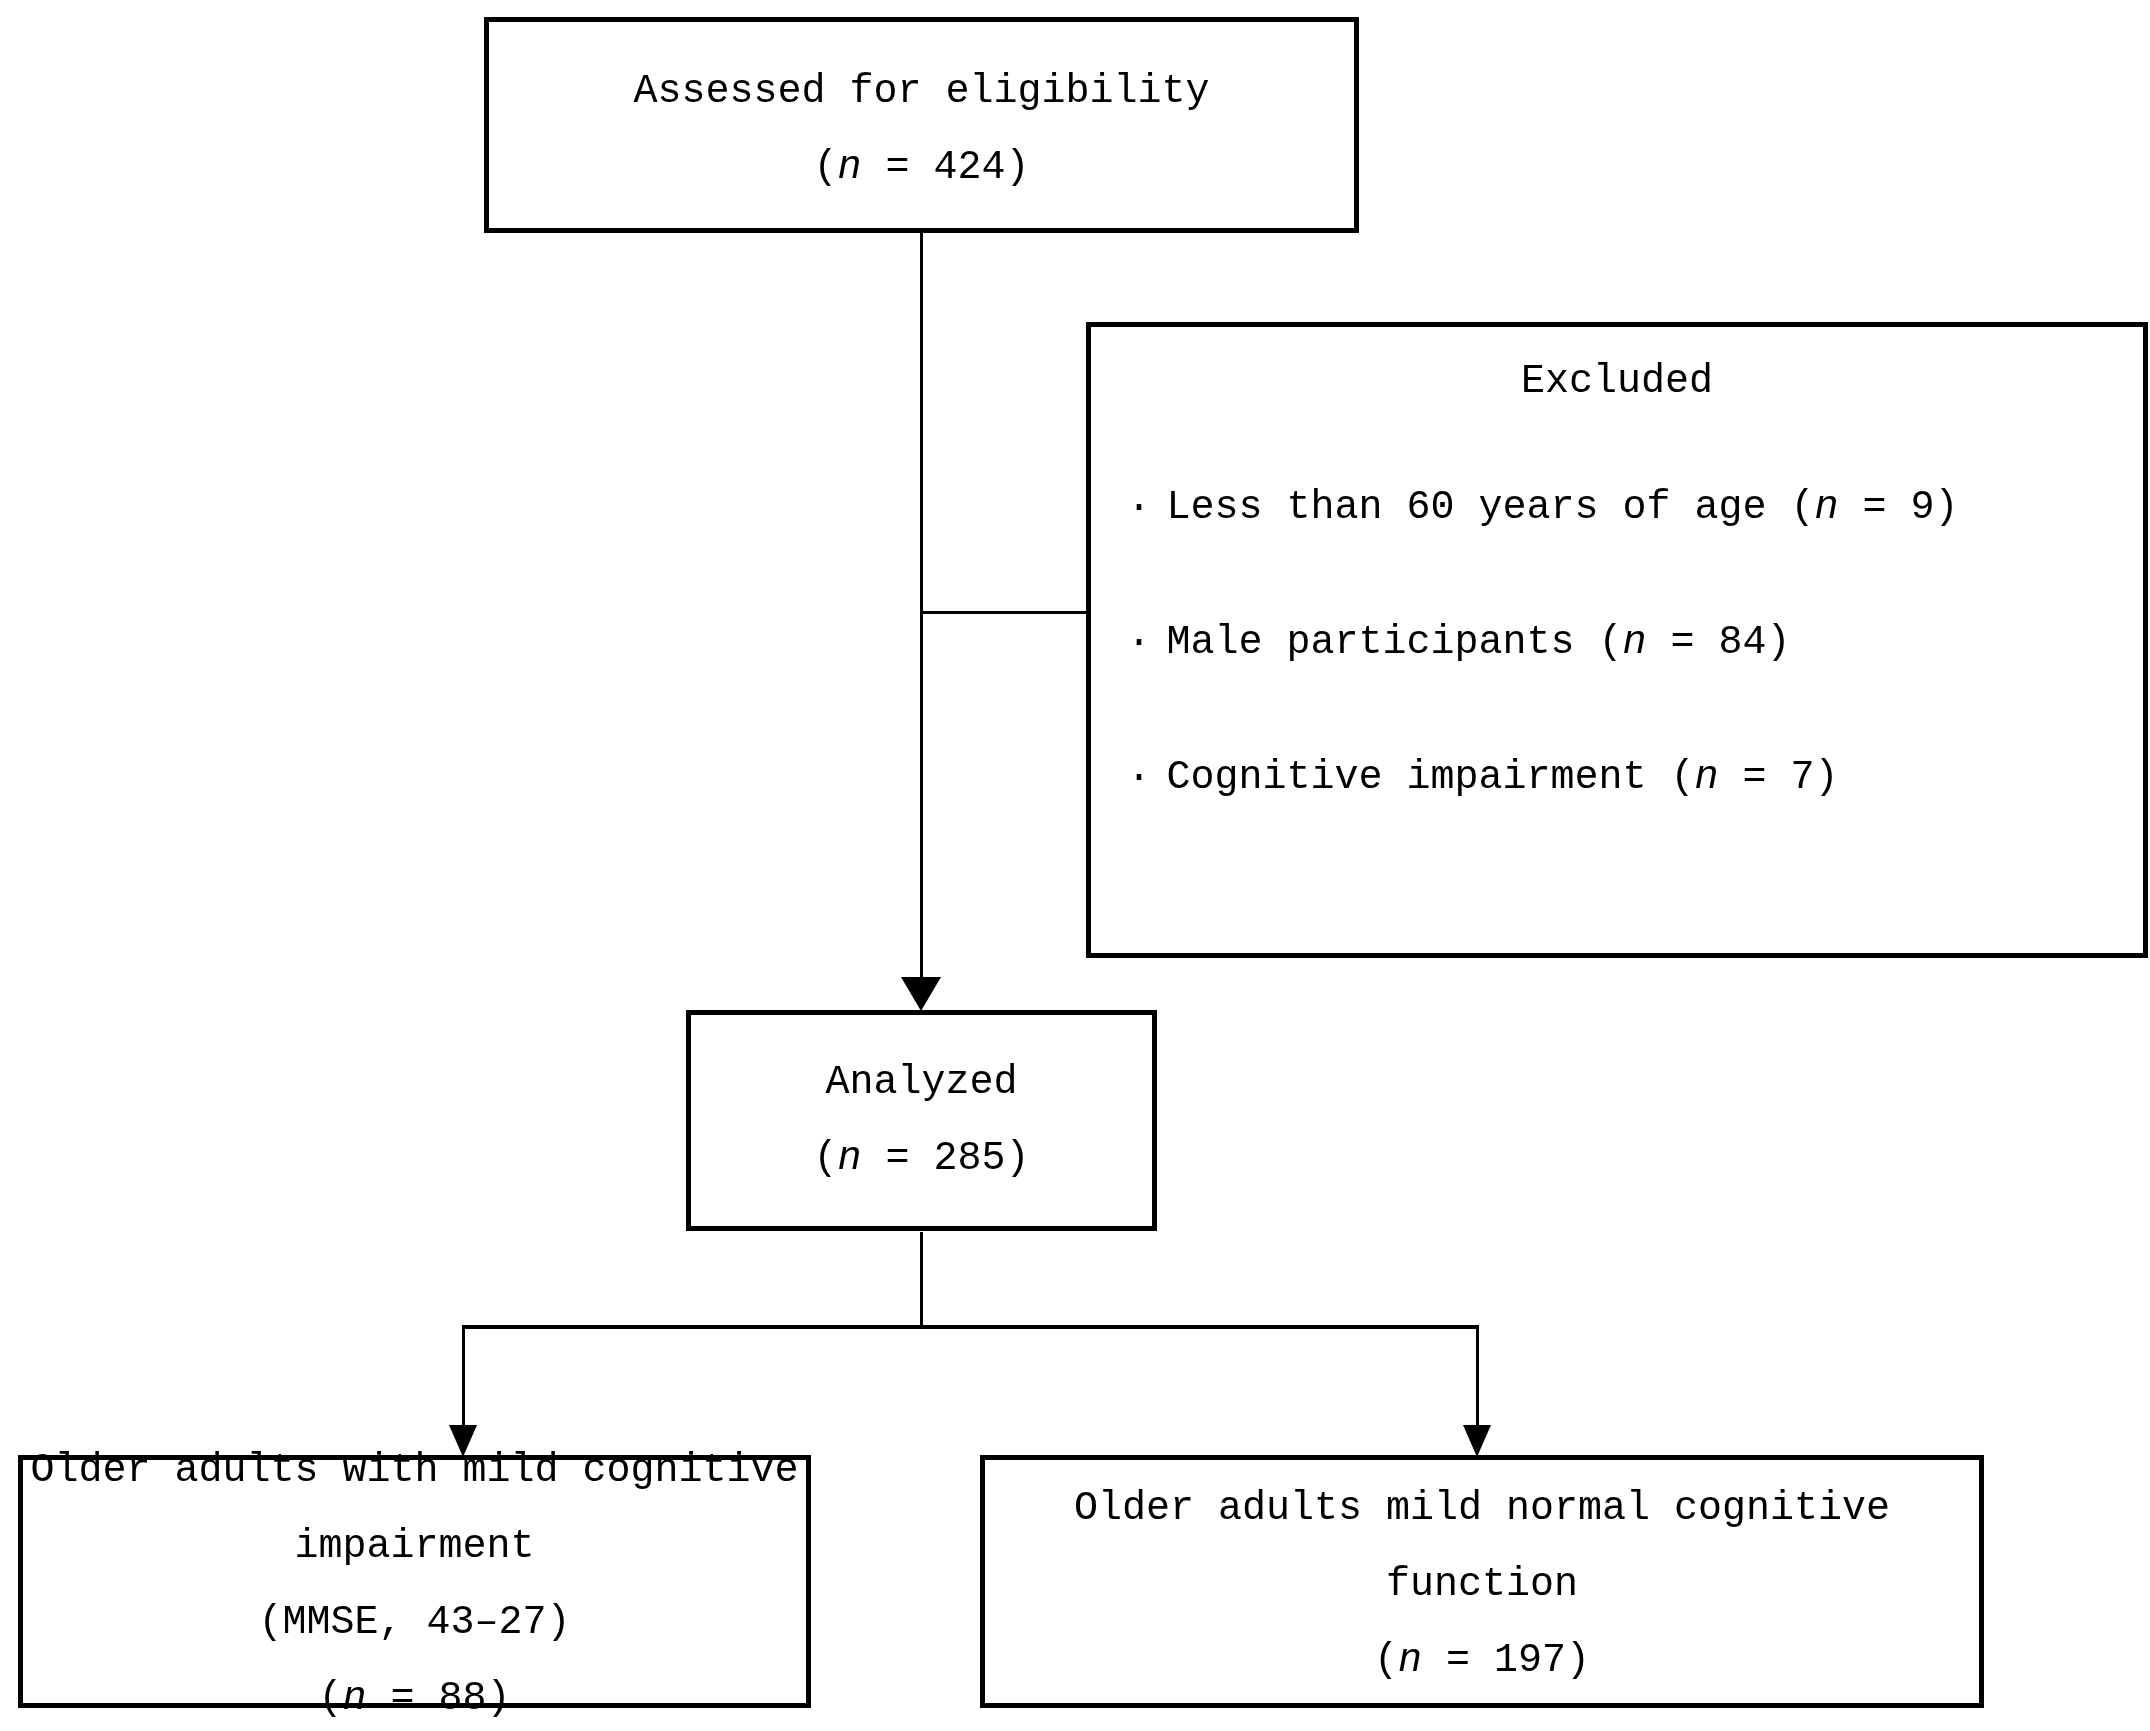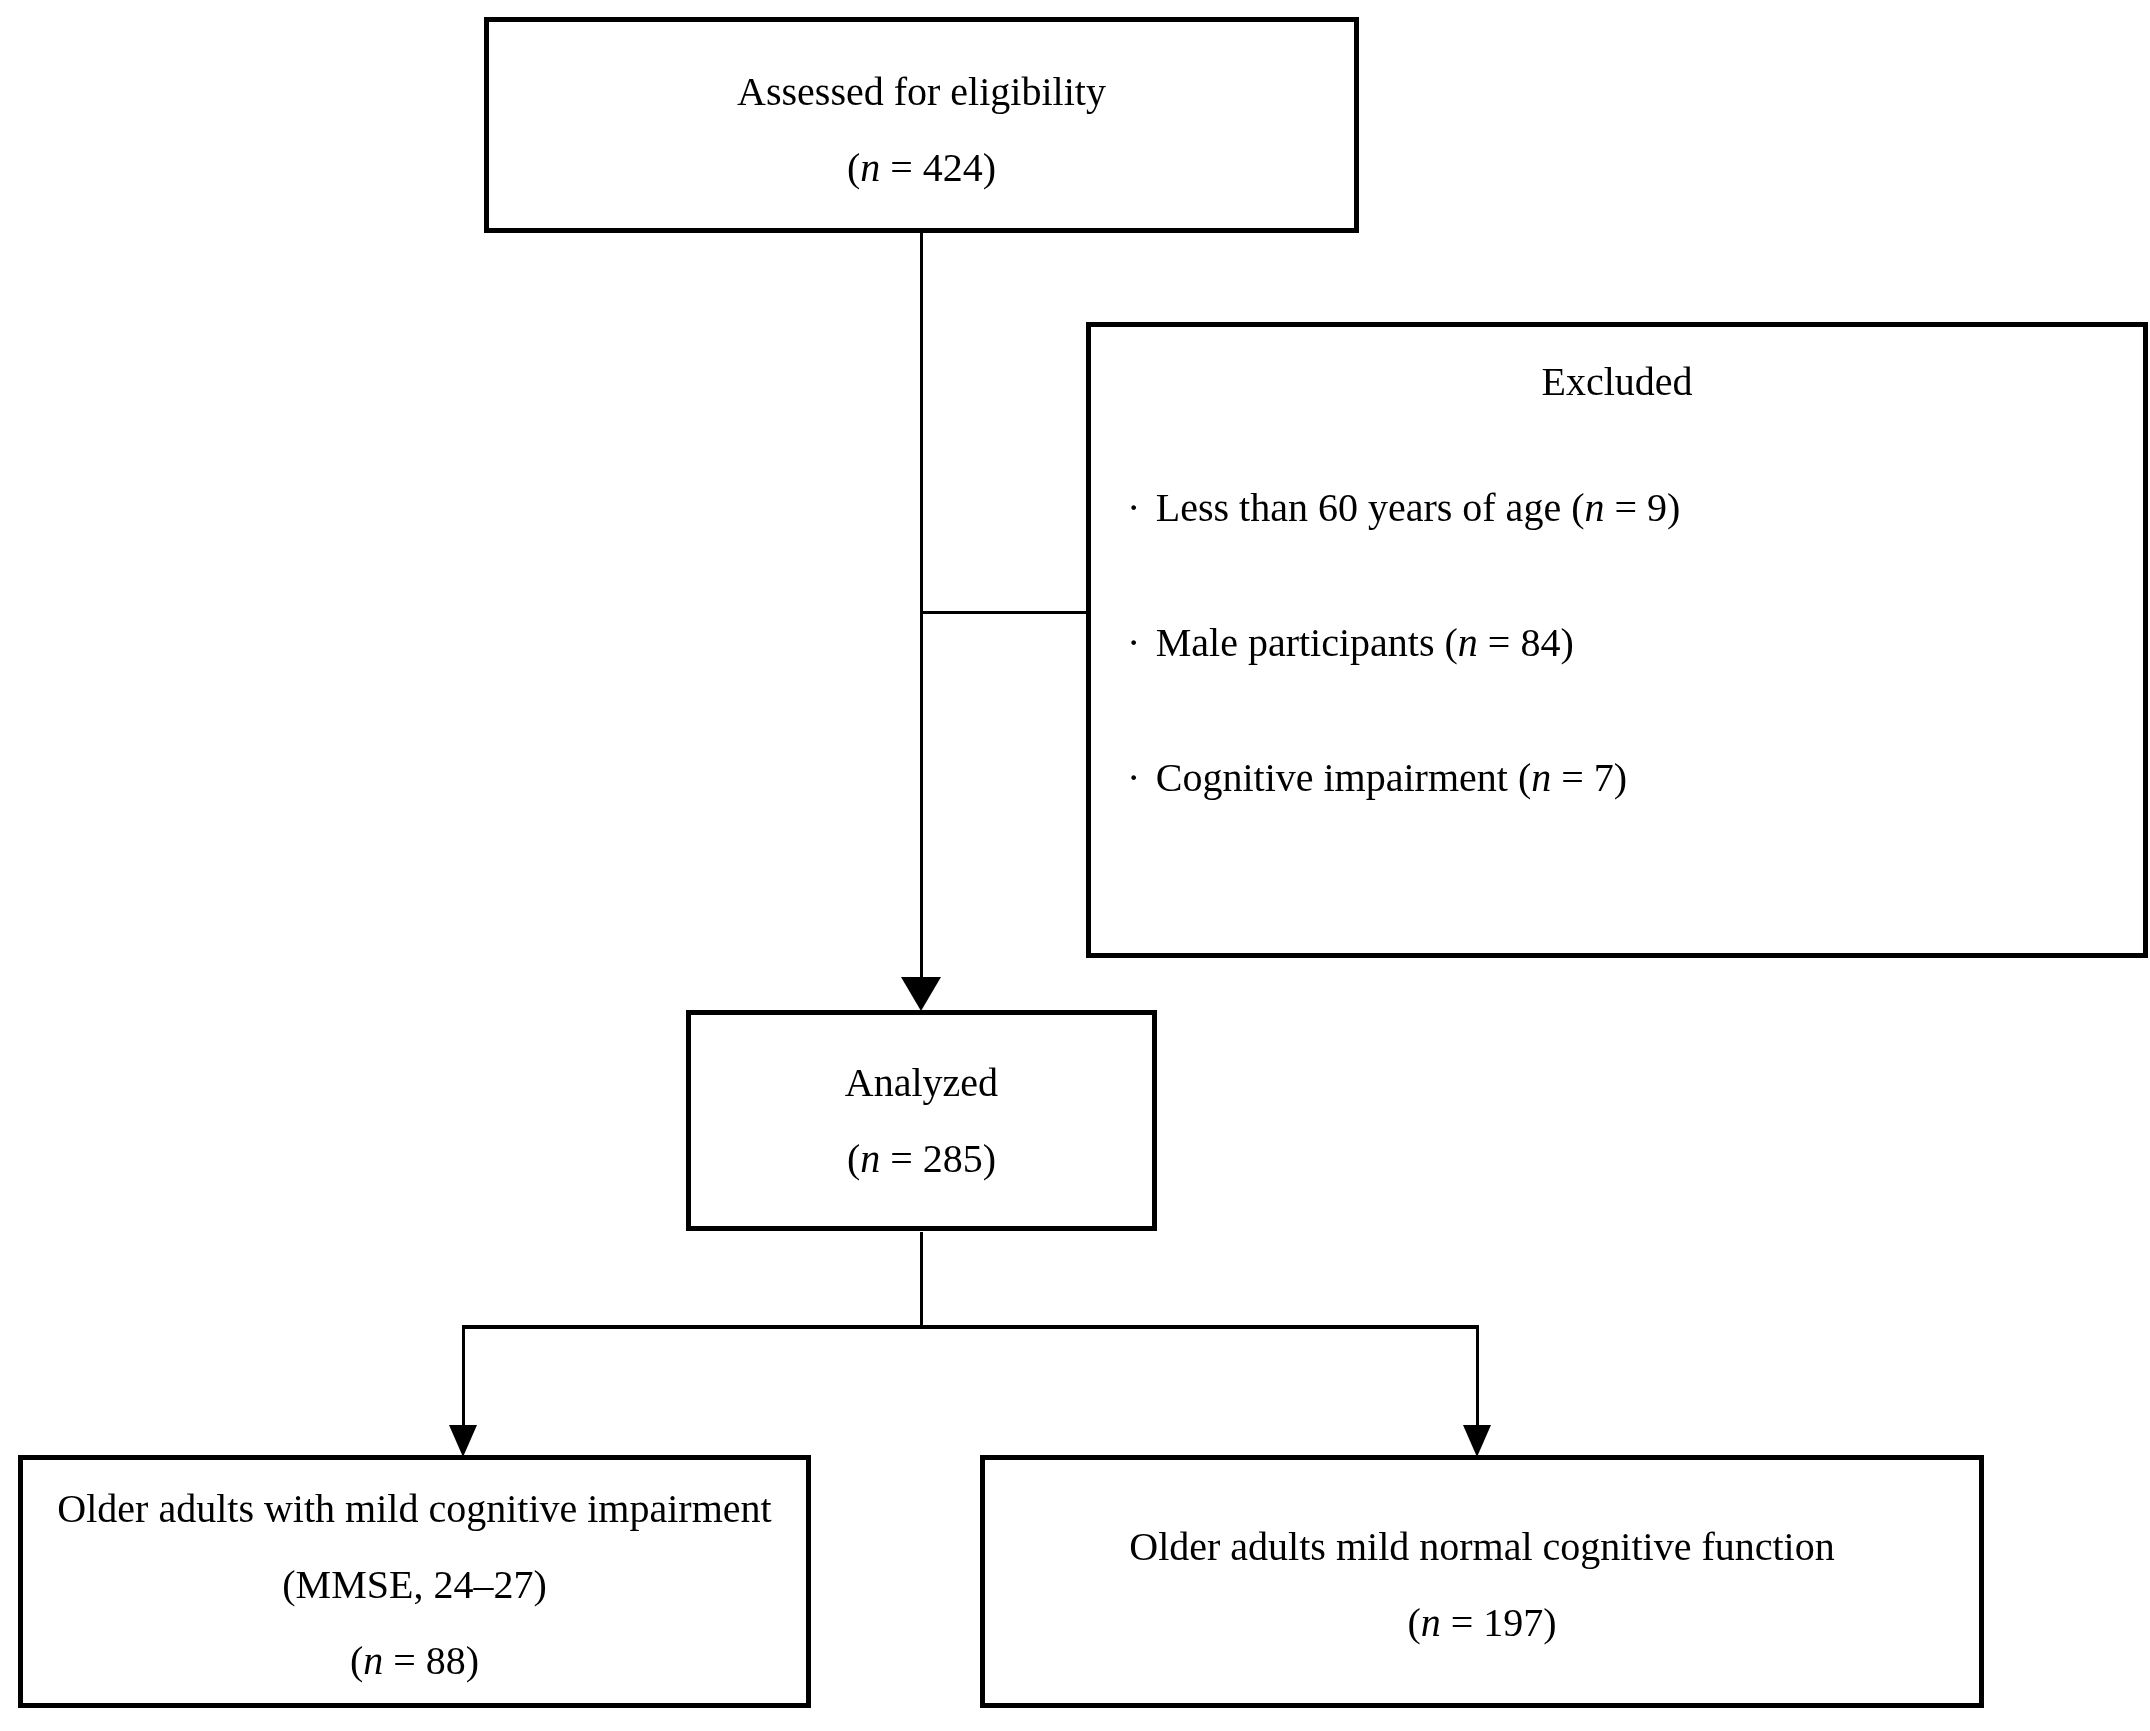--- a/index.html
+++ b/index.html
@@ -6,21 +6,21 @@
     margin: 0;
     padding: 0;
     background: #ffffff;
   }
   .canvas {
     position: relative;
     width: 2151px;
     height: 1731px;
     background: var(--color-background, #ffffff);
     color: var(--color-text, #000000);
-    font-family: Liberation Serif, serif;
+    font-family: Liberation Mono, monospace;
     overflow: hidden;
   }
   .box {
     position: absolute;
     box-sizing: border-box;
     border: 5.1px solid var(--color-line, #000000);
     background: var(--color-background, #ffffff);
     display: flex;
     flex-direction: column;
     align-items: center;
@@ -104,21 +104,21 @@
 
   <div class="line v-analyzed-split"></div>
   <div class="line h-split"></div>
   <div class="line v-split-left"></div>
   <div class="line v-split-right"></div>
   <div class="arrow arrow-left"></div>
   <div class="arrow arrow-right"></div>
 
   <div class="box mci">
     <div>Older adults with mild cognitive impairment</div>
-    <div>(MMSE, 24–27)</div>
+    <div>(MMSE, 43–27)</div>
     <div>(<i>n</i> = 88)</div>
   </div>
 
   <div class="box normal">
     <div>Older adults mild normal cognitive function</div>
     <div>(<i>n</i> = 197)</div>
   </div>
 
 </div>
 

